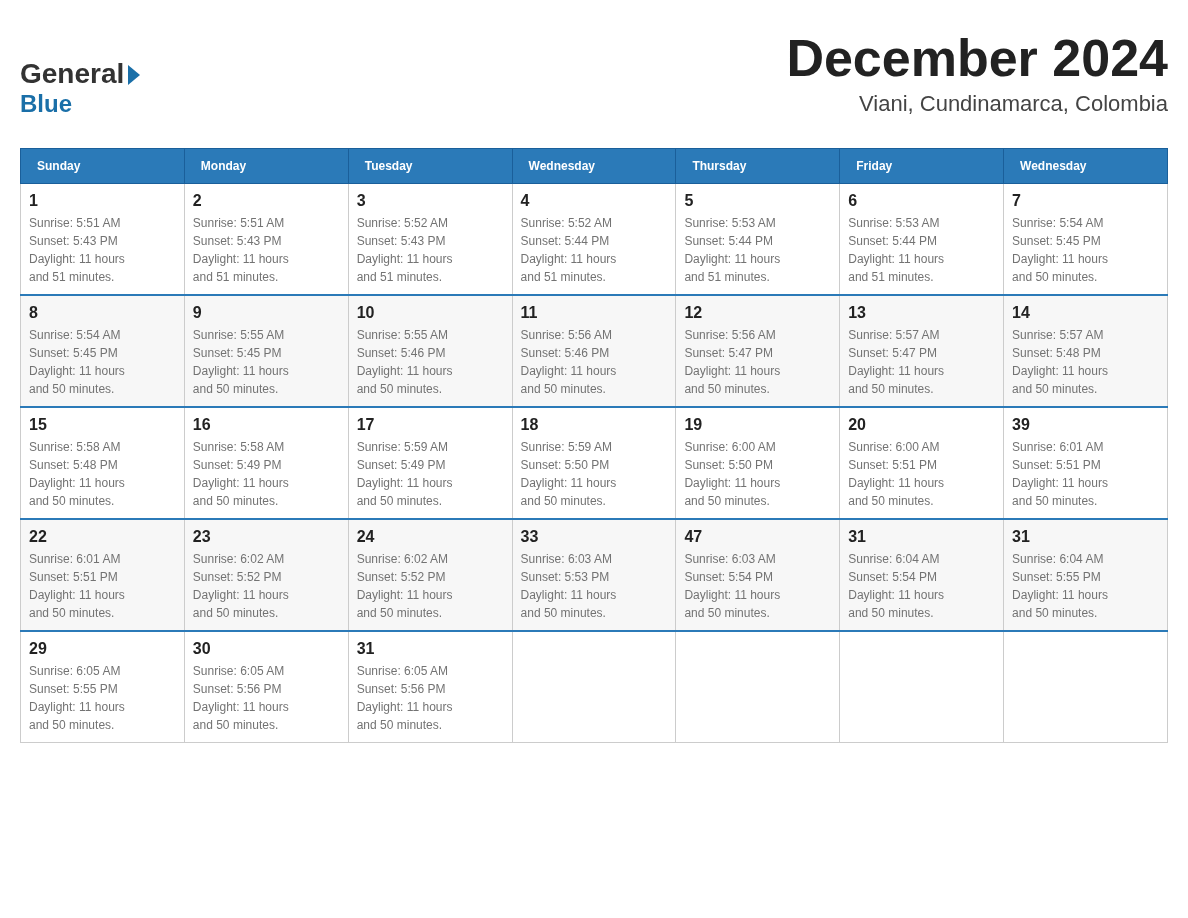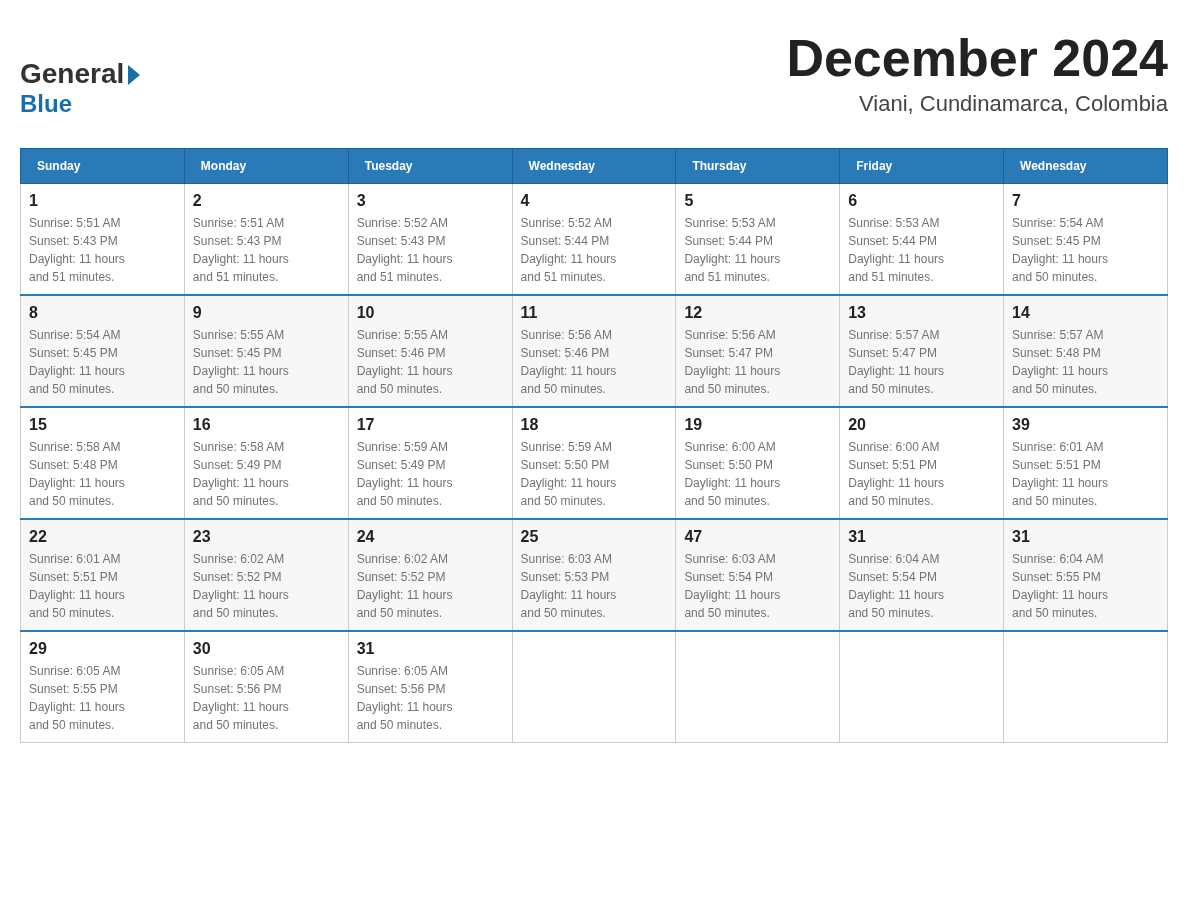--- a/index.html
+++ b/index.html
@@ -350,21 +350,21 @@
         <td>
         <div class="day-number">24</div>
         <div class="day-info">
           Sunrise: 6:02 AM<br>
           Sunset: 5:52 PM<br>
           Daylight: 11 hours<br>
           and 50 minutes.
         </div>
       </td>
         <td>
-        <div class="day-number">25</div>
+        <div class="day-number">33</div>
         <div class="day-info">
           Sunrise: 6:03 AM<br>
           Sunset: 5:53 PM<br>
           Daylight: 11 hours<br>
           and 50 minutes.
         </div>
       </td>
         <td>
         <div class="day-number">47</div>
         <div class="day-info">

